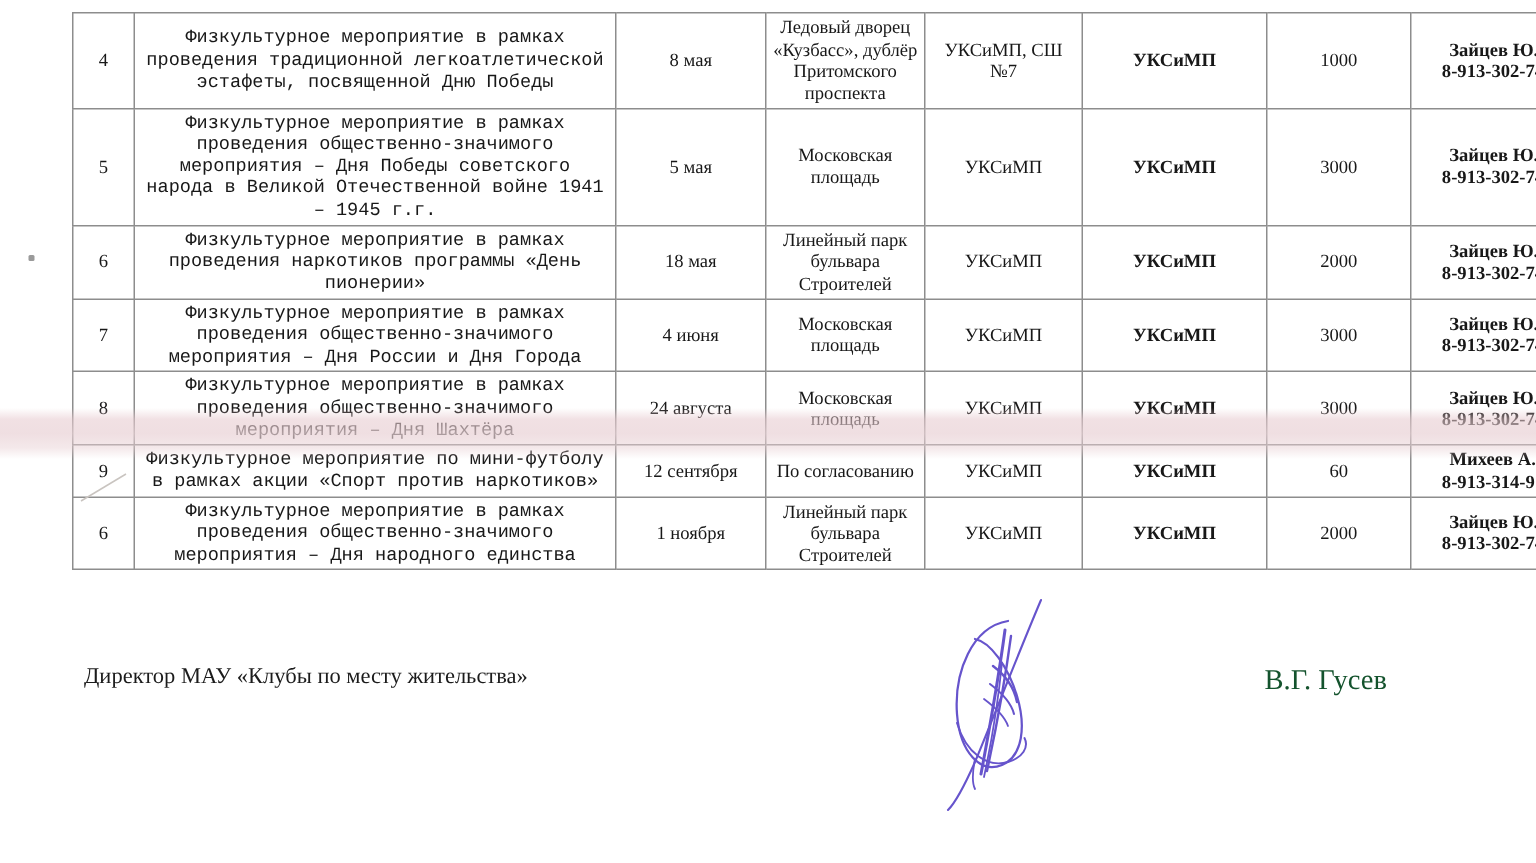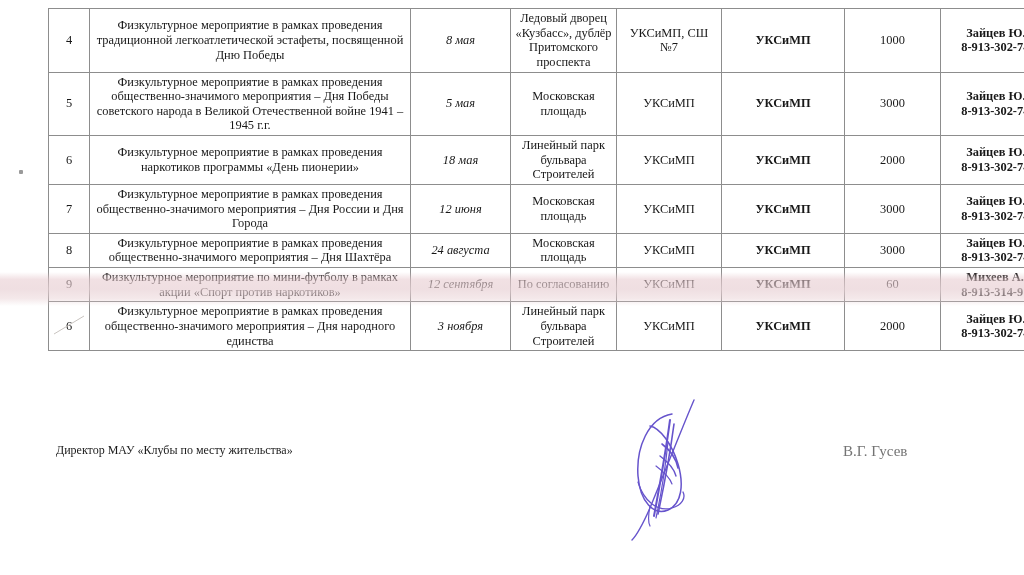--- a/index.html
+++ b/index.html
@@ -65,22 +65,22 @@
   #doc-table td {
     border: 1px solid #8d8d8d;
     padding: 2px 4px;
     font-size: 12.4px;
     line-height: 1.18;
     text-align: center;
     vertical-align: middle;
     color: #181818;
   }
   td.c-num      { width: 32px; }
-  td.c-desc     { width: 312px; }
-  td.c-date     { width: 91px; font-style: italic; }
+  td.c-desc     { width: 312px; font-family: Liberation Mono, monospace; }
+  td.c-date     { width: 91px; }
   td.c-venue    { width: 97px; }
   td.c-org      { width: 96px;  font-weight: normal; }
   td.c-resp     { width: 114px; font-weight: bold; }
   td.c-count    { width: 87px; }
   td.c-contact  { width: 113px; font-weight: bold; }
 
   td.top-align { vertical-align: top; padding-top: 3px; }
 
   .contact-name { display: block; white-space: nowrap; }
   .contact-phone { display: block; white-space: nowrap; }
@@ -90,31 +90,31 @@
     position: absolute;
     left: 0;
     top: 443px;
     width: 1024px;
     z-index: 3;
   }
   #director-title {
     position: absolute;
     left: 56px;
     top: 0;
-    font-size: 12px;
+    font-size: 15px;
     white-space: nowrap;
     color: #1b1b1b;
   }
   #director-name {
     position: absolute;
     left: 843px;
     top: 0;
-    font-size: 15px;
+    font-size: 19px;
     white-space: nowrap;
-    color: #737373;
+    color: #14532d;
   }
   #signature-mark {
     position: absolute;
     left: 598px;
     top: 398px;
     width: 190px;
     height: 178px;
     z-index: 7;
     pointer-events: none;
   }
@@ -170,21 +170,21 @@
       <td class="c-count">2000</td>
       <td class="c-contact">
         <span class="contact-name">Зайцев Ю.В.</span>
         <span class="contact-phone">8-913-302-7493</span>
       </td>
     </tr>
 
     <tr>
       <td class="c-num">7</td>
       <td class="c-desc">Физкультурное мероприятие в рамках проведения общественно-значимого мероприятия – Дня России и Дня Города</td>
-      <td class="c-date">12 июня</td>
+      <td class="c-date">4 июня</td>
       <td class="c-venue">Московская площадь</td>
       <td class="c-org top-align">УКСиМП</td>
       <td class="c-resp top-align">УКСиМП</td>
       <td class="c-count">3000</td>
       <td class="c-contact">
         <span class="contact-name">Зайцев Ю.В.</span>
         <span class="contact-phone">8-913-302-7493</span>
       </td>
     </tr>
 
@@ -212,21 +212,21 @@
       <td class="c-count">60</td>
       <td class="c-contact">
         <span class="contact-name">Михеев А.И.</span>
         <span class="contact-phone">8-913-314-9155</span>
       </td>
     </tr>
 
     <tr>
       <td class="c-num">6</td>
       <td class="c-desc">Физкультурное мероприятие в рамках проведения общественно-значимого мероприятия – Дня народного единства</td>
-      <td class="c-date">3 ноября</td>
+      <td class="c-date">1 ноября</td>
       <td class="c-venue">Линейный парк бульвара Строителей</td>
       <td class="c-org top-align">УКСиМП</td>
       <td class="c-resp top-align">УКСиМП</td>
       <td class="c-count">2000</td>
       <td class="c-contact">
         <span class="contact-name">Зайцев Ю.В.</span>
         <span class="contact-phone">8-913-302-7493</span>
       </td>
     </tr>
 

